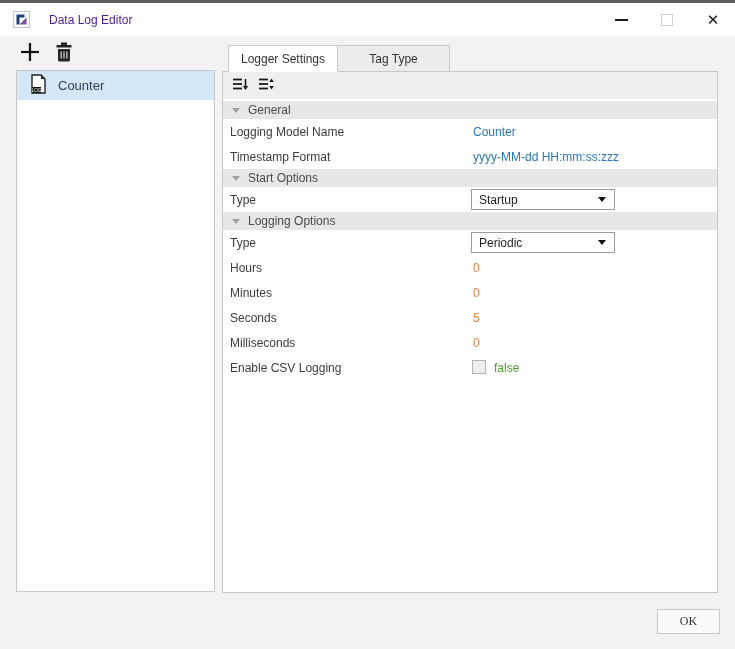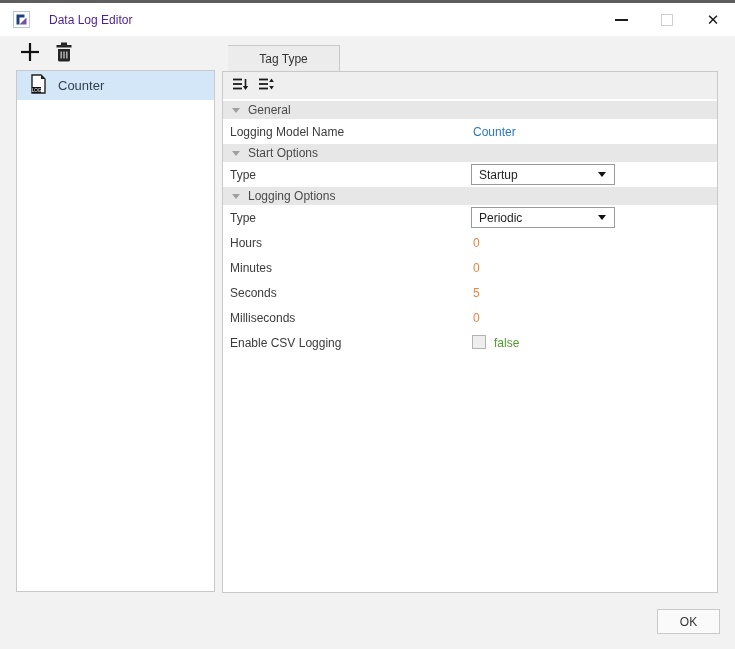--- a/index.html
+++ b/index.html
@@ -46,21 +46,21 @@
   .prop-label { padding-left:7px; color:#3c3c3c; }
   .prop-value { position:absolute; left:250px; }
   .dropdown { position:absolute; left:248px; width:144px; height:21px; border:1px solid #9b9b9b; background:#fff;
     display:flex; align-items:center; padding-left:7px; font-size:12px; color:#1f1f1f; }
   .dd-arrow { position:absolute; right:8px; top:7px; width:0; height:0;
     border-left:4px solid transparent; border-right:4px solid transparent; border-top:5px solid #111; }
   .checkbox { position:absolute; left:249px; top:5px; width:14px; height:14px; background:#eeeeee; border:1px solid #b3b3b3; }
   .check-label { position:absolute; left:271px; }
 
   .ok-btn { position:absolute; left:657px; top:609px; width:63px; height:25px; background:#fafafa; border:1px solid #c9c9c9;
-    font-size:12px; color:#333; display:flex; align-items:center; justify-content:center; }
+    font-size:12px; color:#333; display:flex; align-items:center; justify-content:center;font-family:Liberation Serif, serif; }
 </style>
 </head>
 <body>
 
 <div class="top-edge"></div>
 
 <div class="titlebar">
   <span class="app-icon">
     <svg width="17" height="17" viewBox="0 0 17 17">
       <rect x="0.5" y="0.5" width="16" height="16" fill="#ffffff" stroke="#b9c6d8"></rect>
@@ -112,20 +112,21 @@
           <path d="M2 1 h9 l4 4 v14 h-13 z" fill="#ffffff" stroke="#222" stroke-width="1.4"></path>
           <path d="M11 1 l4 4 h-4 z" fill="#222"></path>
           <rect x="2" y="13" width="9" height="6" fill="#111"></rect>
           <text x="6.5" y="17.8" font-size="4.6" fill="#fff" text-anchor="middle" font-family="inherit">LOG</text>
         </svg></span>
       <span>Counter</span>
     </div>
   </div>
 
 <div class="tabs" id="tab-bar">
+    <div class="tab active">Logger Settings</div>
     <div class="tab inactive">Tag Type</div>
   </div>
 
 <div class="panel">
   <div class="grid-toolbar">
     <div class="gt-btn">
       <span>
         <svg width="18" height="18" viewBox="0 0 18 18">
           <line x1="2" y1="4.5" x2="11" y2="4.5" stroke="#1a1a1a" stroke-width="1.8"></line>
           <line x1="2" y1="9" x2="11" y2="9" stroke="#1a1a1a" stroke-width="1.8"></line>
@@ -149,20 +150,24 @@
   </div>
   <div id="property-grid">
       <div class="prop-header first">
         <span class="hdr-arrow"></span>
         <span>General</span>
       </div>
       <div class="prop-row">
         <span class="prop-label">Logging Model Name</span>
         <span class="prop-value" style="color: rgb(40, 120, 190);">Counter</span>
       </div>
+      <div class="prop-row">
+        <span class="prop-label">Timestamp Format</span>
+        <span class="prop-value" style="color: rgb(40, 120, 190);">yyyy-MM-dd HH:mm:ss:zzz</span>
+      </div>
       <div class="prop-header">
         <span class="hdr-arrow"></span>
         <span>Start Options</span>
       </div>
       <div class="prop-row">
         <span class="prop-label">Type</span>
         <div class="dropdown">
           <span>Startup</span>
           <span class="dd-arrow"></span>
         </div>

